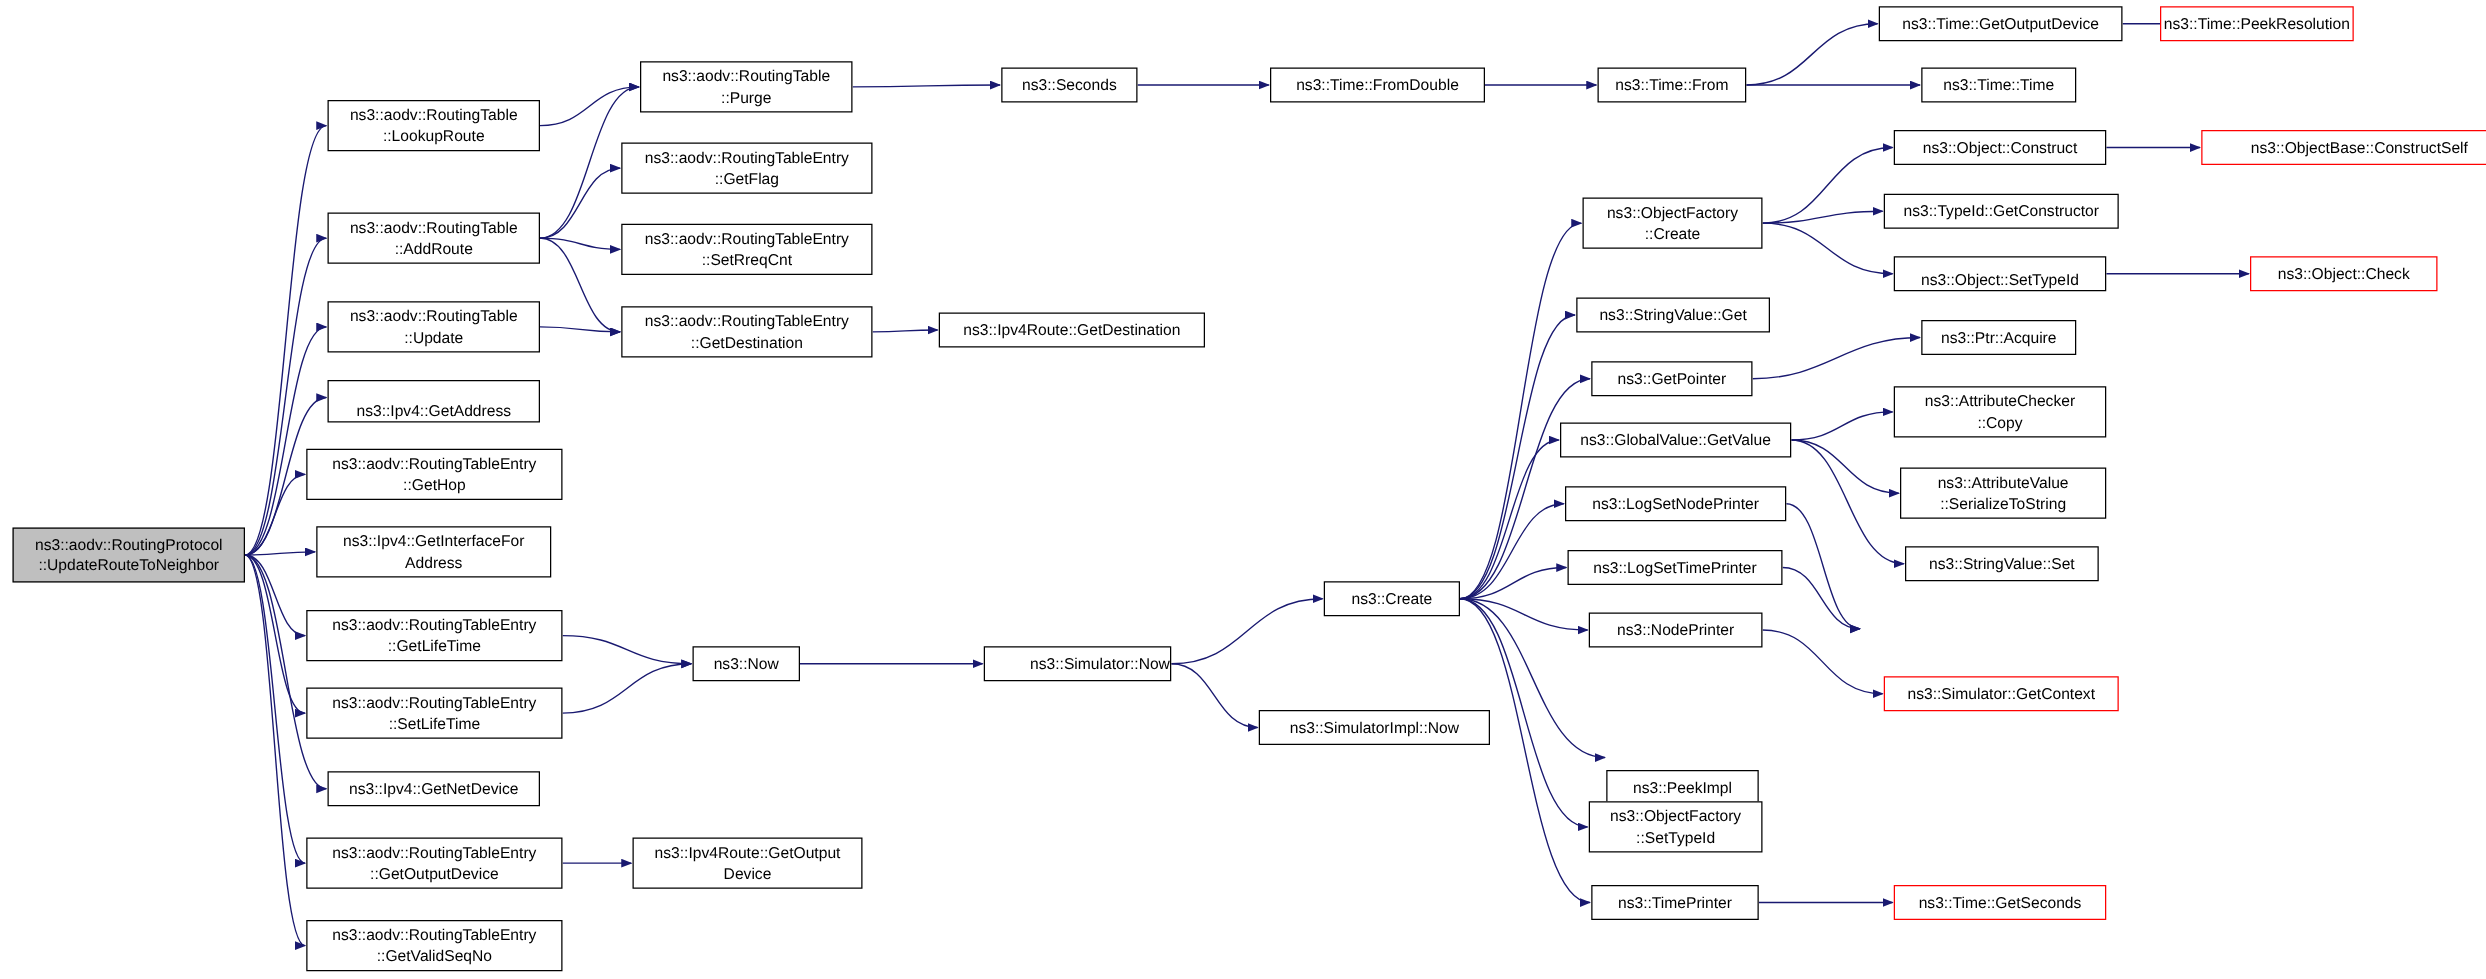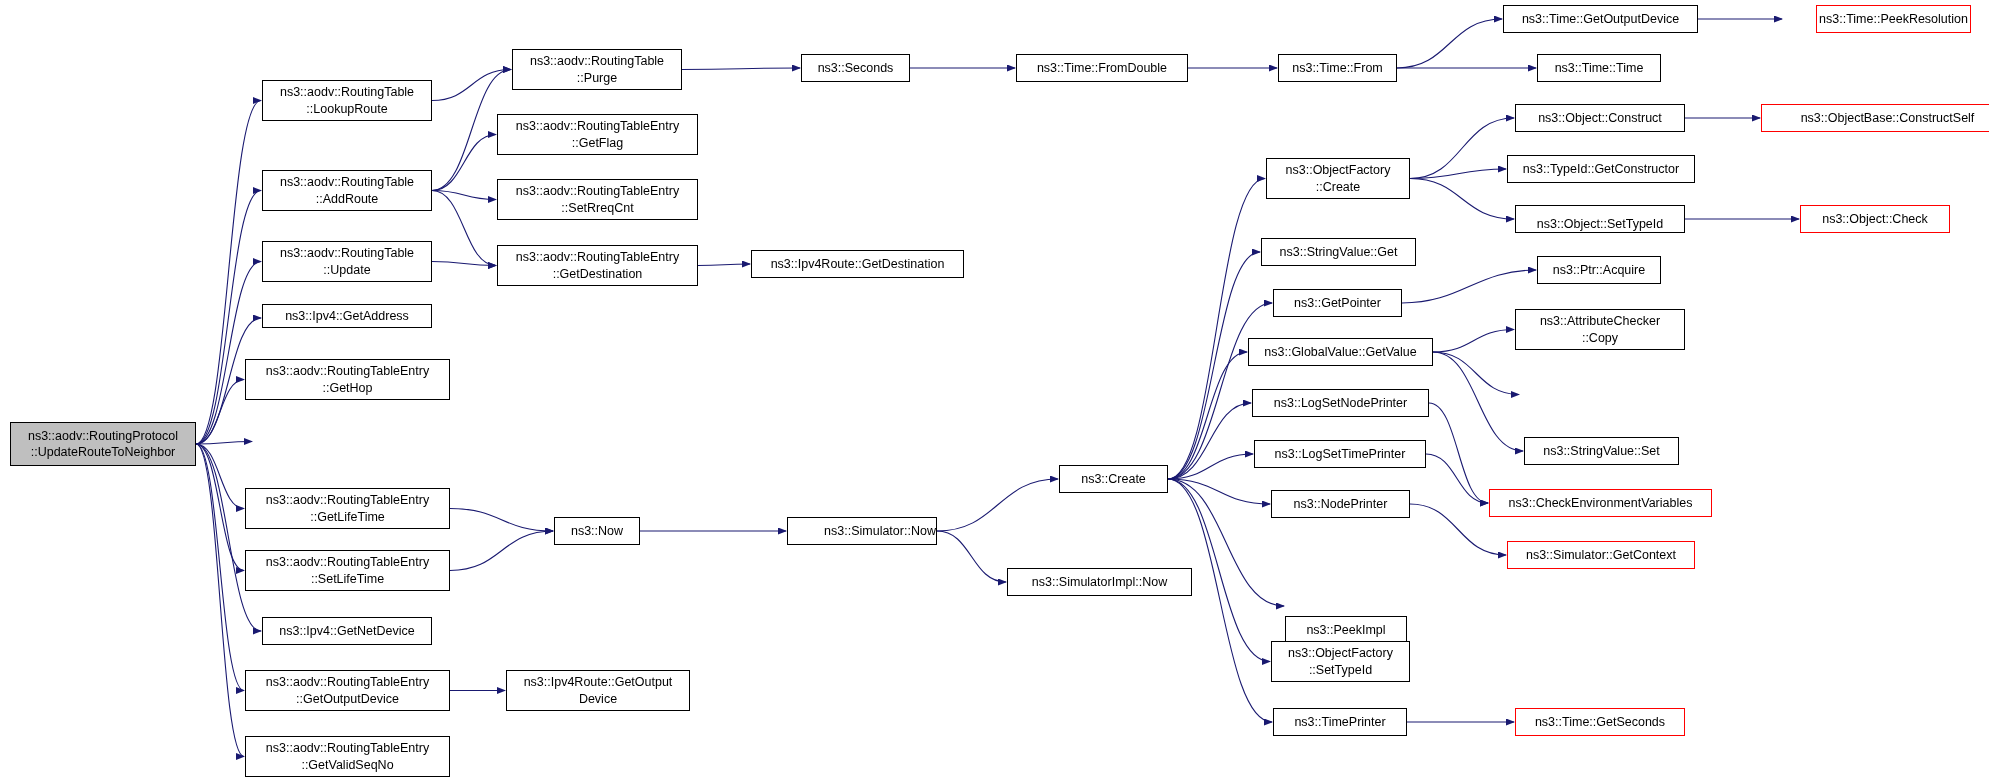--- a/index.html
+++ b/index.html
@@ -101,26 +101,30 @@
       <div class="line">::LookupRoute</div>
     </div>
     <div class="node" style="left: 262px; top: 170px; width: 170px; height: 41px;">
       <div class="line">ns3::aodv::RoutingTable</div>
       <div class="line">::AddRoute</div>
     </div>
     <div class="node" style="left: 262px; top: 241px; width: 170px; height: 41px;">
       <div class="line">ns3::aodv::RoutingTable</div>
       <div class="line">::Update</div>
     </div>
-    <div class="node" style="left: 262px; top: 304px; width: 170px; height: 24px;">
+    <div class="node" style="left: 262px; top: 304px; width: 170px; height: 34px; justify-content: flex-end;">
       <div class="line">ns3::Ipv4::GetAddress</div>
     </div>
     <div class="node" style="left: 245px; top: 359px; width: 205px; height: 41px;">
       <div class="line">ns3::aodv::RoutingTableEntry</div>
       <div class="line">::GetHop</div>
+    </div>
+    <div class="node" style="left: 253px; top: 421px; width: 188px; height: 41px;">
+      <div class="line">ns3::Ipv4::GetInterfaceFor</div>
+      <div class="line">Address</div>
     </div>
     <div class="node" style="left: 245px; top: 488px; width: 205px; height: 41px;">
       <div class="line">ns3::aodv::RoutingTableEntry</div>
       <div class="line">::GetLifeTime</div>
     </div>
     <div class="node" style="left: 245px; top: 550px; width: 205px; height: 41px;">
       <div class="line">ns3::aodv::RoutingTableEntry</div>
       <div class="line">::SetLifeTime</div>
     </div>
     <div class="node" style="left: 262px; top: 617px; width: 170px; height: 28px;">
@@ -209,21 +213,21 @@
     </div>
     <div class="node" style="left: 1273px; top: 708px; width: 134px; height: 28px;">
       <div class="line">ns3::TimePrinter</div>
     </div>
     <div class="node" style="left: 1503px; top: 5px; width: 195px; height: 28px;">
       <div class="line">ns3::Time::GetOutputDevice</div>
     </div>
     <div class="node" style="left: 1537px; top: 54px; width: 124px; height: 28px;">
       <div class="line">ns3::Time::Time</div>
     </div>
-    <div class="node red" style="left: 1816px; top: 5px; width: 155px; height: 28px;">
+    <div class="node red" style="left: 1728px; top: 5px; width: 155px; height: 28px;">
       <div class="line">ns3::Time::PeekResolution</div>
     </div>
     <div class="node" style="left: 1515px; top: 104px; width: 170px; height: 28px;">
       <div class="line">ns3::Object::Construct</div>
     </div>
     <div class="node red" style="left: 1761px; top: 104px; width: 253px; height: 28px;">
       <div class="line">ns3::ObjectBase::ConstructSelf</div>
     </div>
     <div class="node" style="left: 1507px; top: 155px; width: 188px; height: 28px;">
       <div class="line">ns3::TypeId::GetConstructor</div>
@@ -234,25 +238,26 @@
     <div class="node red" style="left: 1800px; top: 205px; width: 150px; height: 28px;">
       <div class="line">ns3::Object::Check</div>
     </div>
     <div class="node" style="left: 1537px; top: 256px; width: 124px; height: 28px;">
       <div class="line">ns3::Ptr::Acquire</div>
     </div>
     <div class="node" style="left: 1515px; top: 309px; width: 170px; height: 41px;">
       <div class="line">ns3::AttributeChecker</div>
       <div class="line">::Copy</div>
     </div>
+    <div class="node" style="left: 1520px; top: 374px; width: 165px; height: 41px;">
+      <div class="line">ns3::AttributeValue</div>
+      <div class="line">::SerializeToString</div>
+    </div>
     <div class="node" style="left: 1524px; top: 437px; width: 155px; height: 28px;">
       <div class="line">ns3::StringValue::Set</div>
-    </div>
-    <div class="node red" style="left: 1489px; top: 489px; width: 223px; height: 28px;">
-      <div class="line">ns3::CheckEnvironmentVariables</div>
     </div>
     <div class="node red" style="left: 1507px; top: 541px; width: 188px; height: 28px;">
       <div class="line">ns3::Simulator::GetContext</div>
     </div>
     <div class="node red" style="left: 1515px; top: 708px; width: 170px; height: 28px;">
       <div class="line">ns3::Time::GetSeconds</div>
     </div>
   </div>
 
 </body></html>

